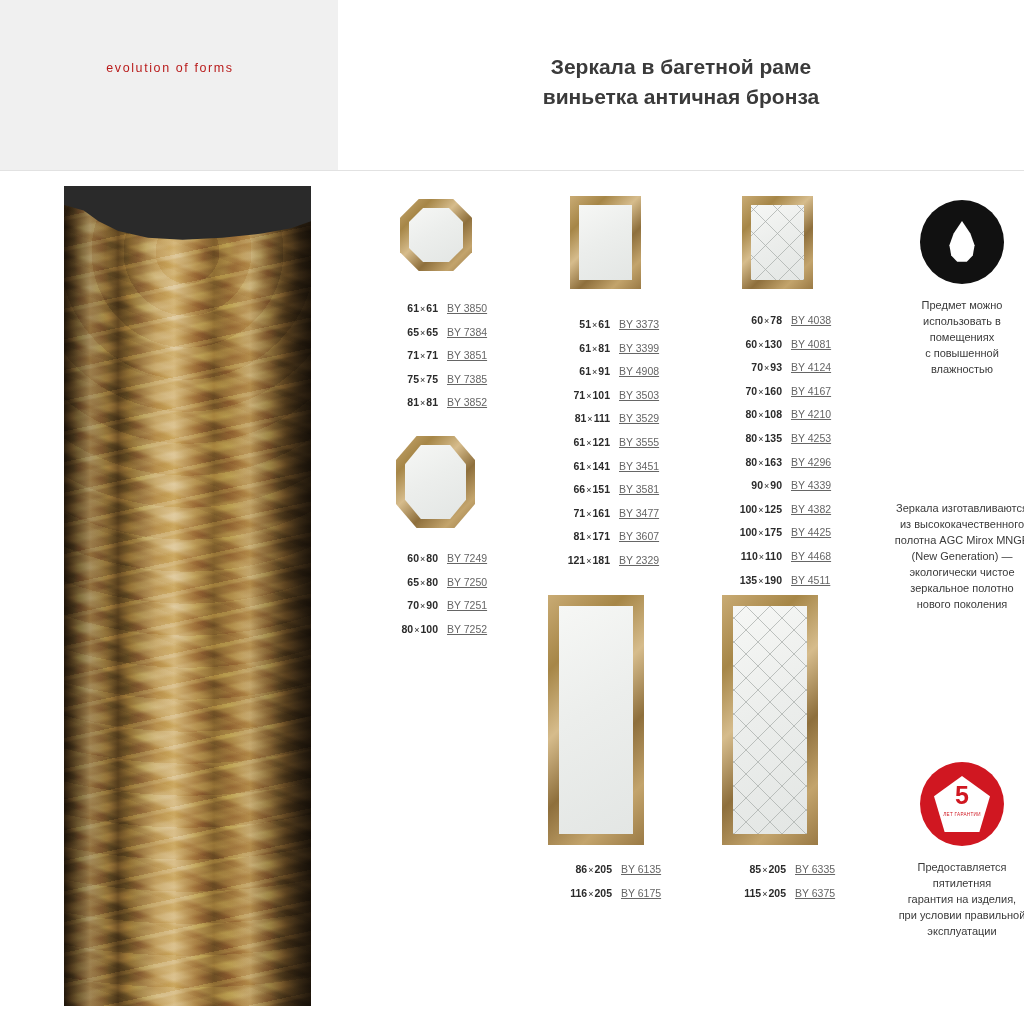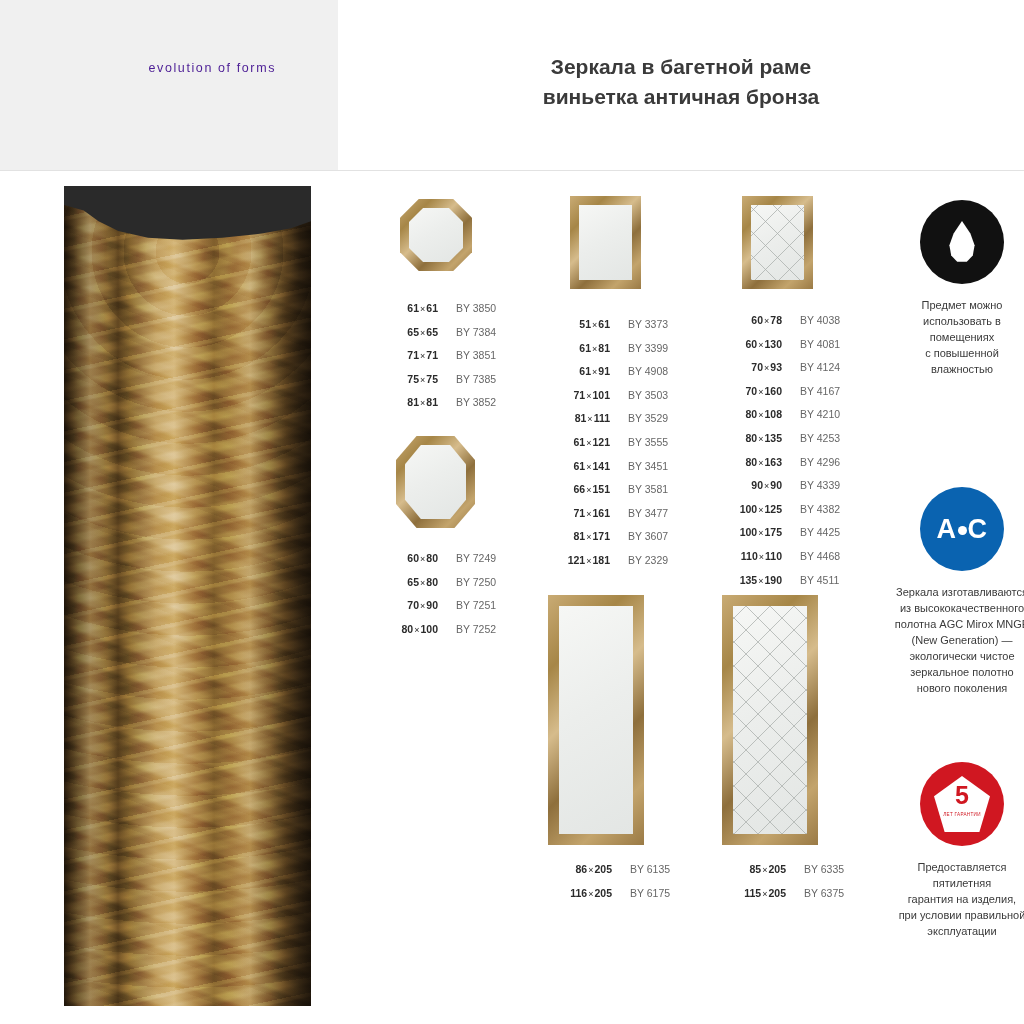--- a/index.html
+++ b/index.html
@@ -28,22 +28,22 @@
   .logo-main {
     font-family:"Liberation Sans", sans-serif;
     font-size:35px; font-weight:bold; letter-spacing:0.5px;
     line-height:1;
     white-space:nowrap;
   }
   .logo-e { color:#76b82a; }
   .logo-rest { color:#4a4a4a; }
   .logo-sub {
     margin-top:13px;
-    font-size:12.5px; color:#4c1d95; letter-spacing:1.6px;
-    text-align:right; width:212px;
+    font-size:12.5px; color:#b91c1c; letter-spacing:1.6px;
+    text-align:center; width:212px;
   }
   .header-title {
     position:absolute; left:338px; top:52px; width:686px;
     text-align:center;
     font-size:21px; font-weight:bold; color:#3a3a3a;
     line-height:1.45;
   }
   .header-rule {
     position:absolute; left:0; top:170px; width:1024px; height:1px;
     background:#e2e2e2;
@@ -118,21 +118,21 @@
   }
 
   
   .size-list { position:absolute; }
   .size-row {
     display:flex; align-items:baseline;
     font-size:10.5px; line-height:1; margin-bottom:12.6px;
     white-space:nowrap;
   }
   .size-dim { font-weight:bold; color:#2b2b2b; text-align:right; }
-  .size-code { color:#666; margin-left:18px; }
+  .size-code { color:#666; margin-left:9px;text-decoration:underline; }
   .size-x { font-weight:normal; font-size:9px; padding:0 1px; }
 
   
   .icon-block { position:absolute; width:200px; text-align:center; }
   .icon-caption {
     font-size:11px; line-height:1.45; color:#3a3a3a; margin-top:14px;
   }
   .circle {
     width:84px; height:84px; border-radius:50%; margin:0 auto;
     display:flex; align-items:center; justify-content:center;
@@ -383,23 +383,20 @@
     <div class="drop"></div>
   </div>
   <div class="icon-caption" style="white-space:pre-line;">Предмет можно
 использовать в
 помещениях
 с повышенной
 влажностью</div>
 </div>
 
 <div class="icon-block" style="left:862px; top:487px;">
-  <div class="circle circle-blue">
-    <span class="agc-text">A<span class="agc-dot"></span>C</span>
-  </div>
   <div class="icon-caption" style="white-space:pre-line;">Зеркала изготавливаются
 из высококачественного
 полотна AGC Mirox MNGE
 (New Generation) —
 экологически чистое
 зеркальное полотно
 нового поколения</div>
 </div>
 
 <div class="icon-block" style="left:862px; top:762px;">

